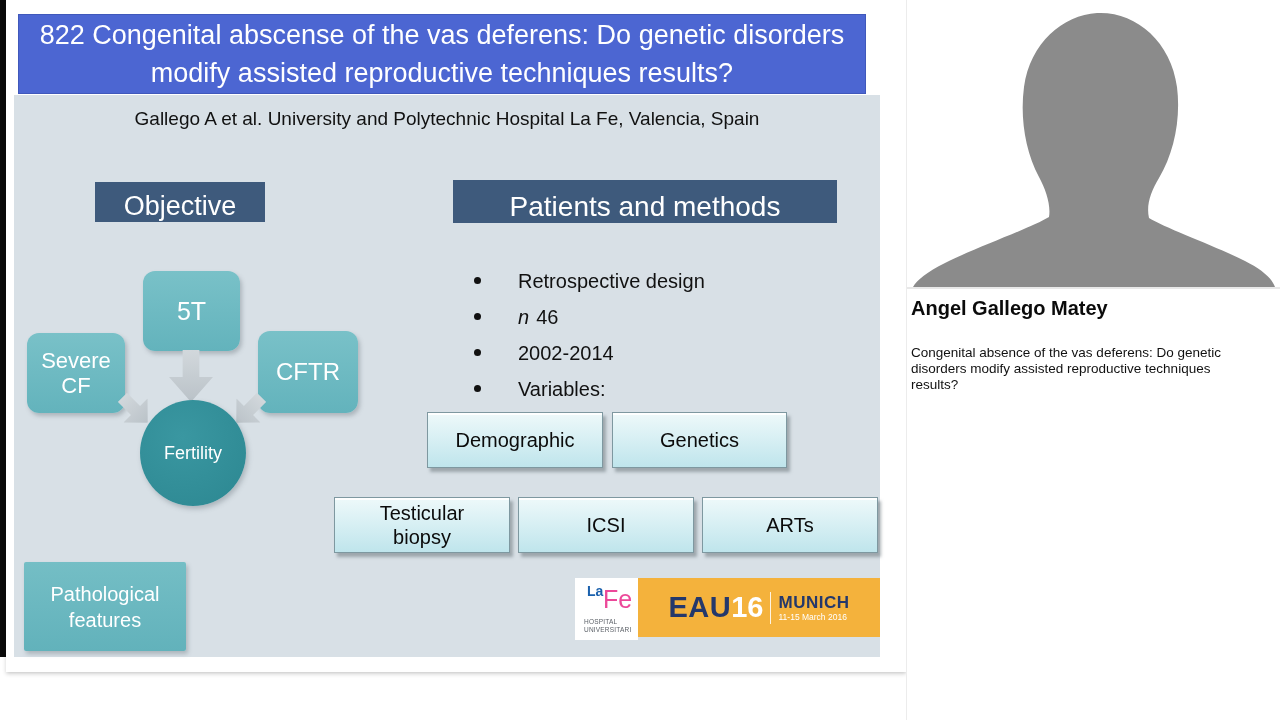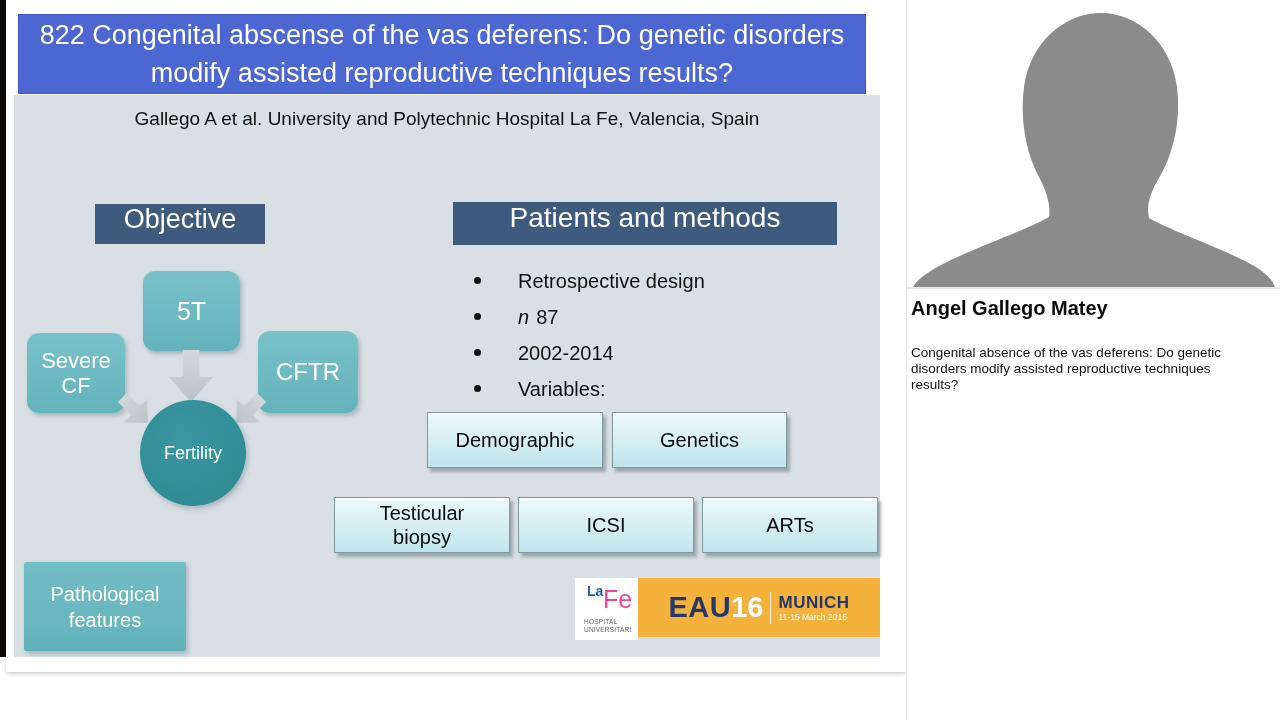--- a/index.html
+++ b/index.html
@@ -16,21 +16,21 @@
   .slide-content-bg { position: absolute; left: 8px; top: 95px; width: 866px; height: 562px; background: #d8e0e6; }
 
   .slide-title { position: absolute; left: 12px; top: 14px; width: 848px; height: 80px;
     background: #4c66d2; border: 1px solid #4058bb; color: #ffffff;
     font-size: 27px; line-height: 1.42; text-align: center; display: flex; align-items: center; justify-content: center;
     padding: 12px 14px; }
   .slide-authors { position: absolute; left: 8px; top: 108px; width: 866px; text-align: center;
     color: #111111; font-size: 19px; }
 
   .section-header { position: absolute; background: #3e5a7c; color: #ffffff; text-align: center;
-    display: flex; align-items: flex-start; justify-content: center; margin-top: 22px; }
+    display: flex; align-items: flex-end; justify-content: center; }
   .hdr-objective { left: 89px; top: 182px; width: 170px; height: 40px; font-size: 27px; }
   .hdr-methods  { left: 447px; top: 180px; width: 384px; height: 43px; font-size: 28px; }
 
   
   .teal-box { position: absolute; background: linear-gradient(180deg, #79c1c8 0%, #63b3bc 100%);
     border-radius: 12px; color: #ffffff; display: flex; align-items: center; justify-content: center;
     text-align: center; box-shadow: 2px 3px 4px rgba(90,100,108,0.35); }
   .box-5t      { left: 137px; top: 271px; width: 97px;  height: 80px; font-size: 25px; }
   .box-severe  { left: 21px;  top: 333px; width: 98px;  height: 80px; font-size: 22px; line-height: 1.15; }
   .box-cftr    { left: 252px; top: 331px; width: 100px; height: 82px; font-size: 24px; }
@@ -145,21 +145,21 @@
       <div class="section-header hdr-methods">
         <span>Patients and methods</span>
       </div>
 
       <ul class="bullet-list">
         <li>
           <span>Retrospective design</span>
         </li>
         <li>
           <span class="it">n</span>
-          <span class="b2-val">87</span>
+          <span class="b2-val">46</span>
         </li>
         <li>
           <span>2002-2014</span>
         </li>
         <li>
           <span>Variables:</span>
         </li>
       </ul>
 
       <div class="var-box vb-demographic">

